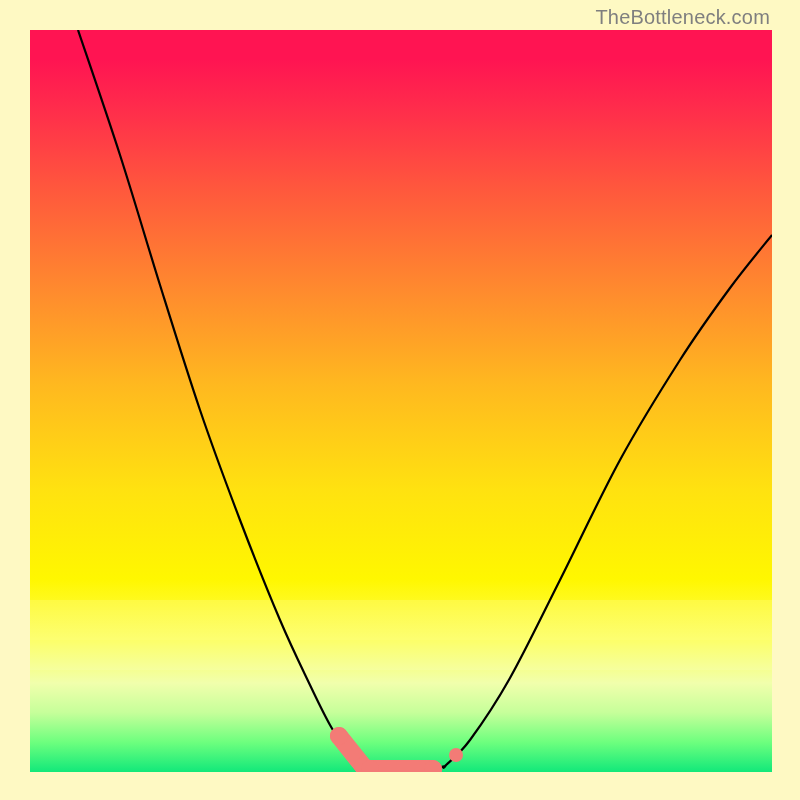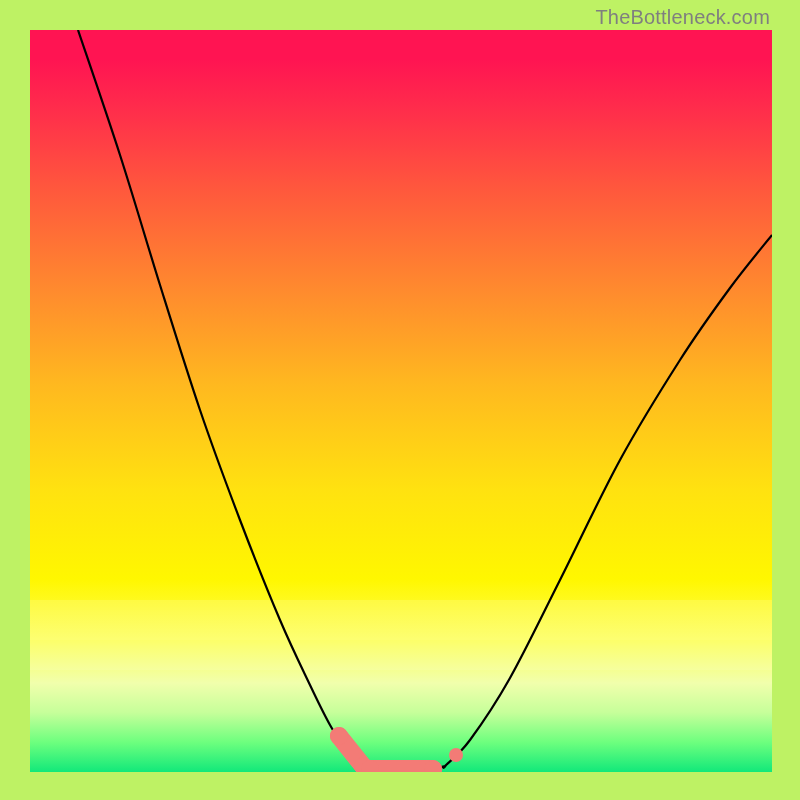--- a/index.html
+++ b/index.html
@@ -10,21 +10,21 @@
     overflow: hidden;
     background: #000;
     font-family: Arial, Helvetica, sans-serif;
   }
   .frame {
     position: absolute;
     left: 0;
     top: 0;
     width: 800px;
     height: 800px;
-    background: #bef264;
+    background: #fef9c3;
   }
   .plot {
     position: absolute;
     left: 30px;
     top: 30px;
     width: 742px;
     height: 742px;
     background: linear-gradient(to bottom,
       #ff1452 0%,
       #ff1452 4%,

